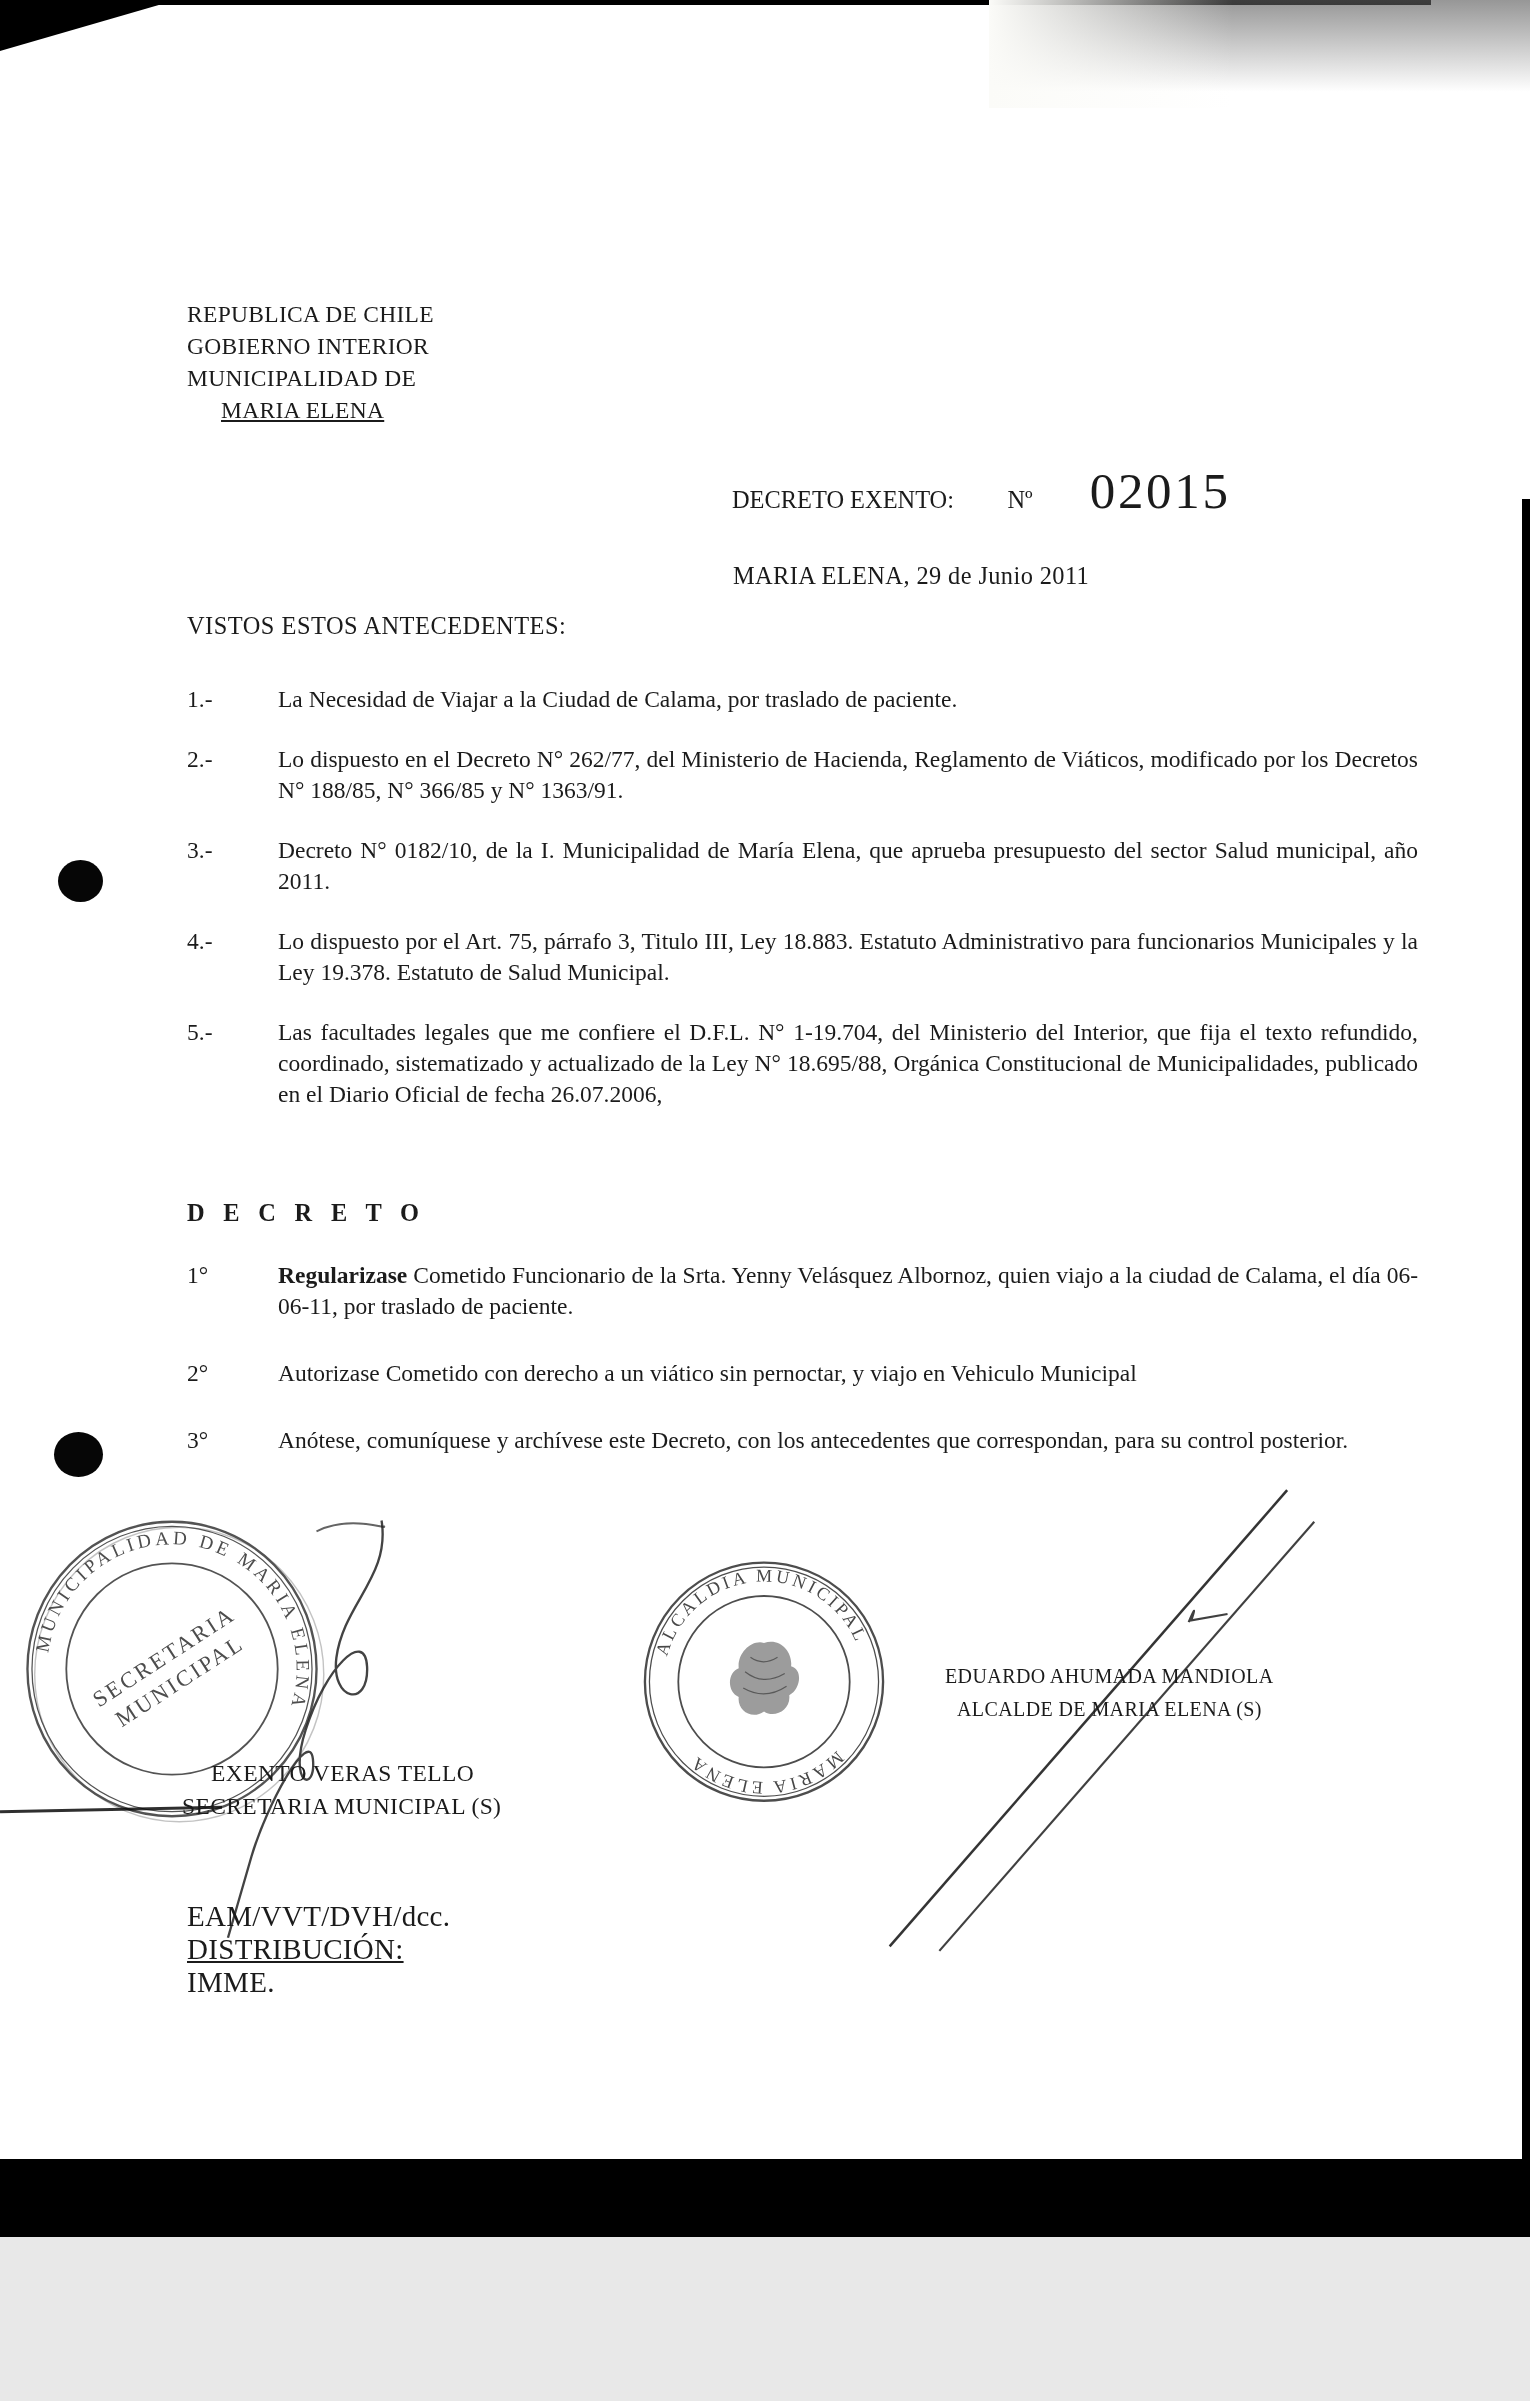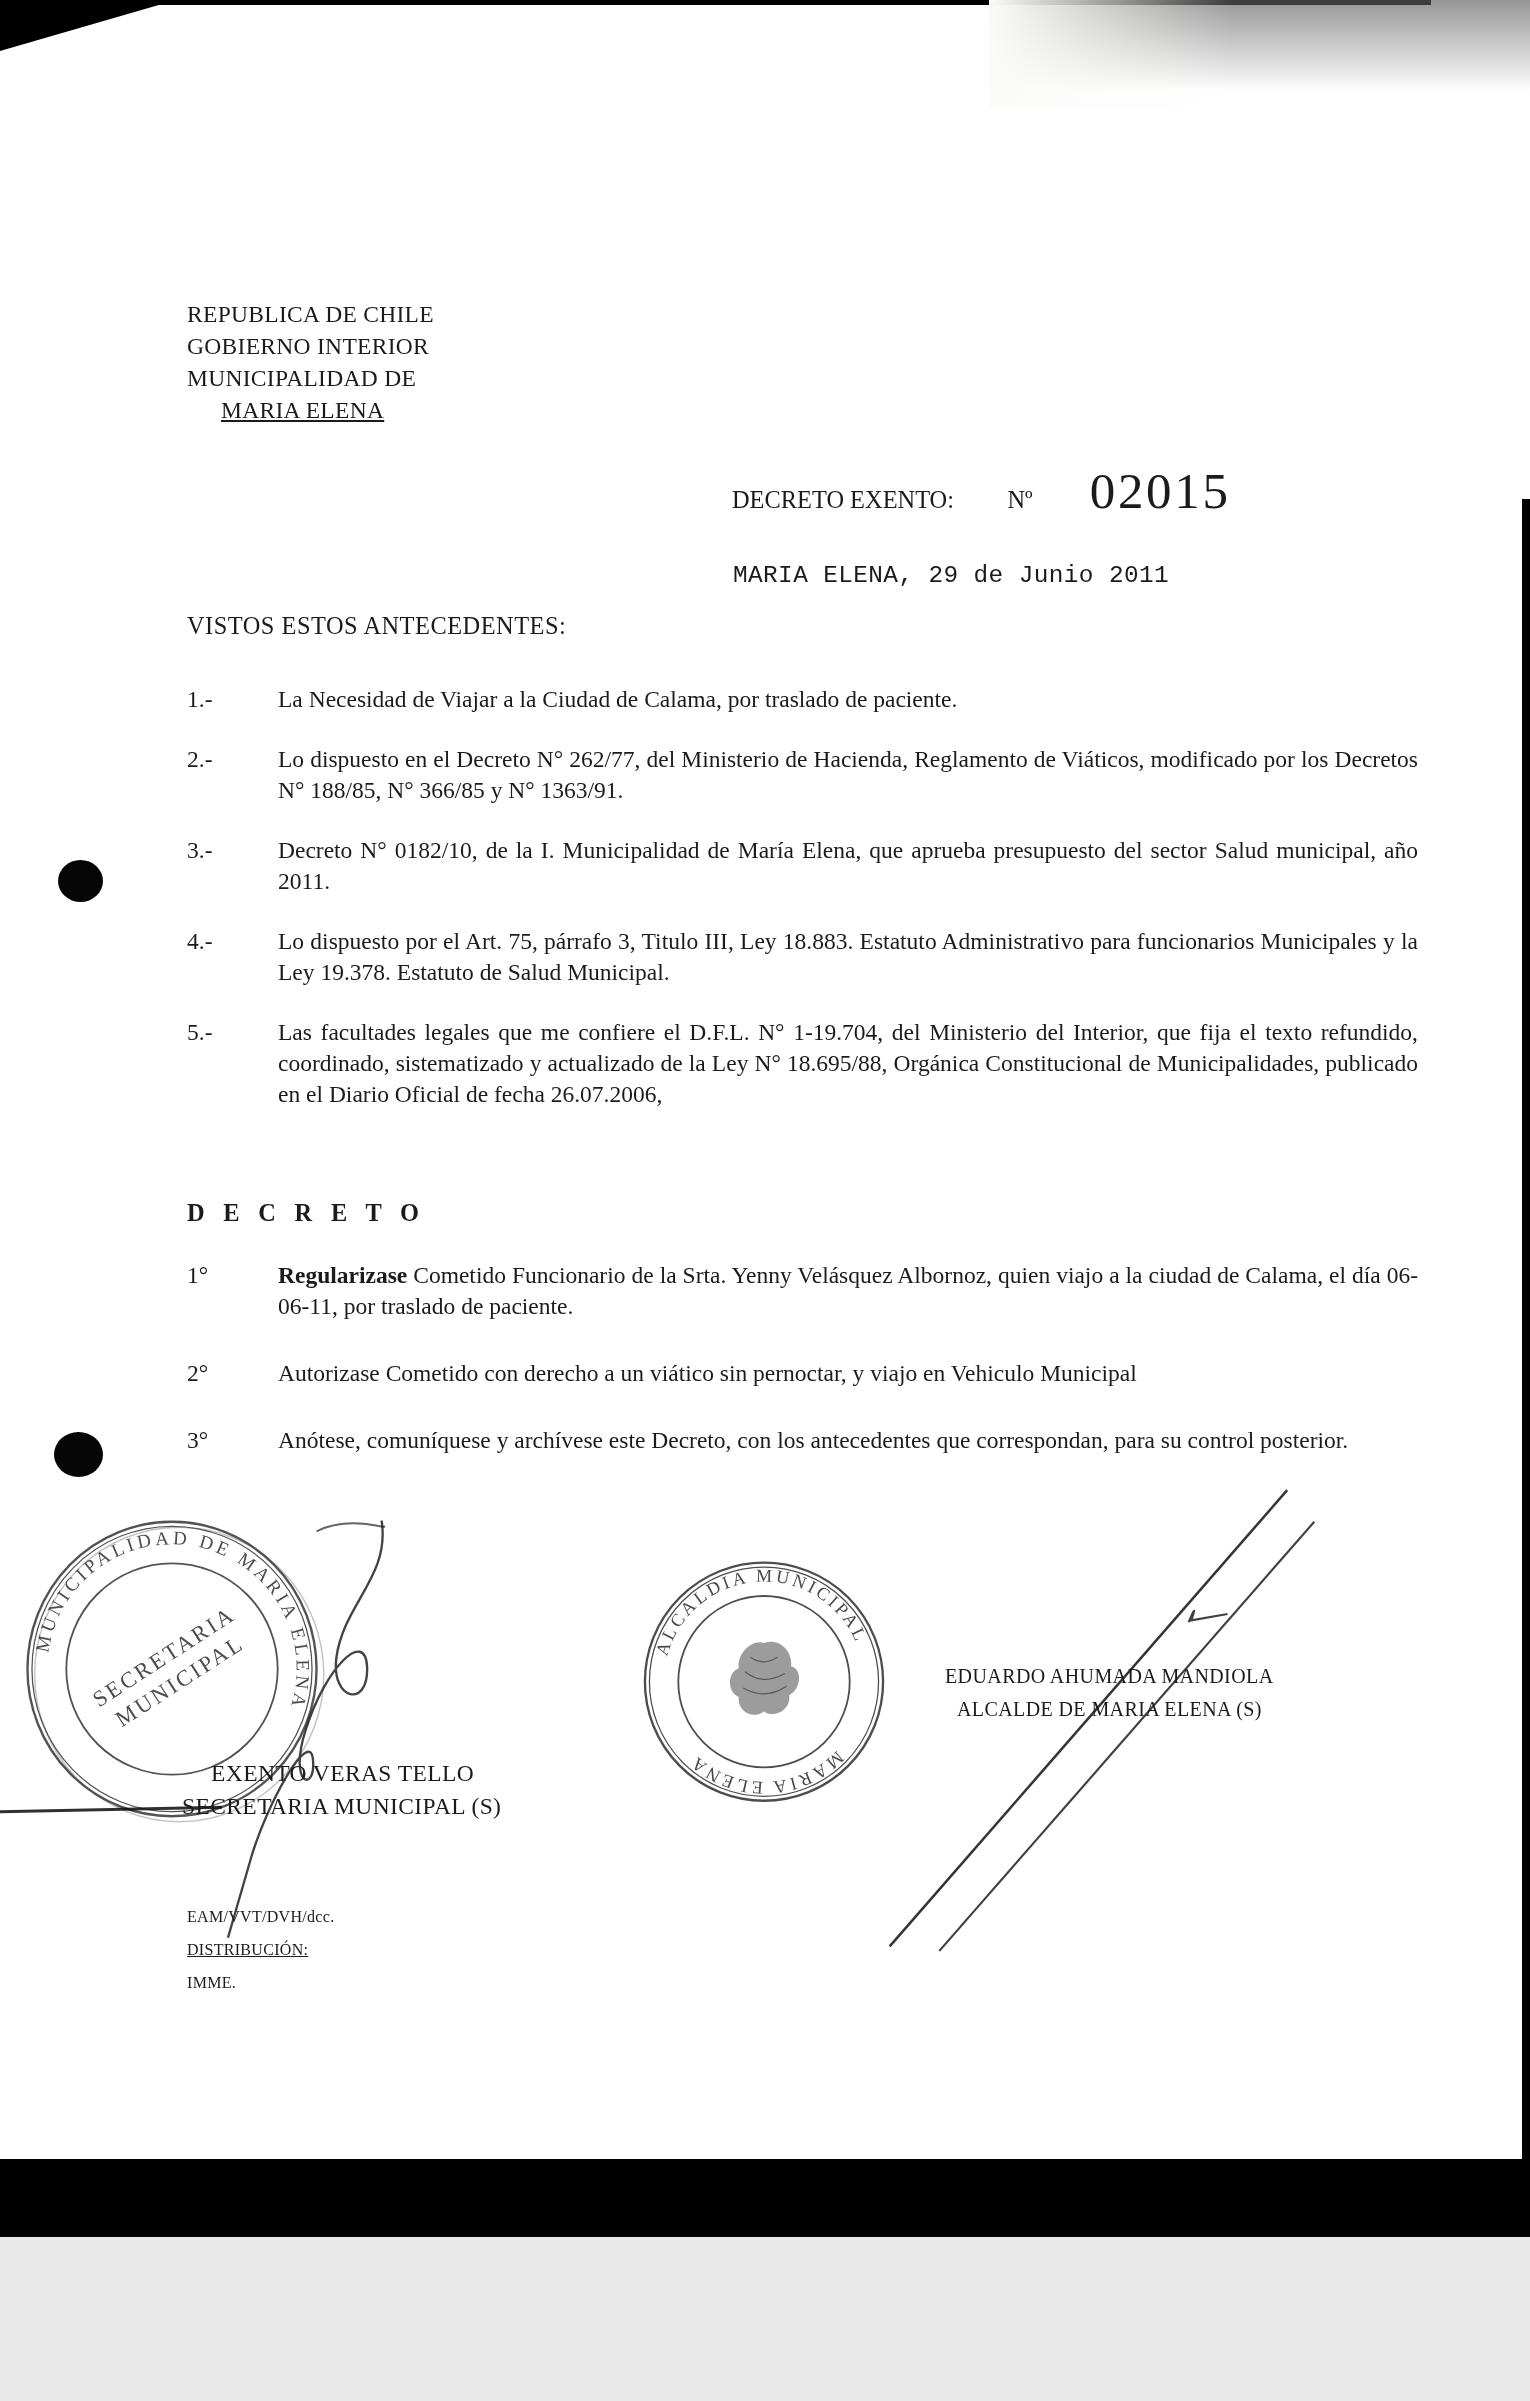--- a/index.html
+++ b/index.html
@@ -29,21 +29,21 @@
   .punch2{left:54px;top:1432px;width:49px;height:45px;}
 
   
   .letterhead{left:187px;top:298px;font-size:23.5px;line-height:32px;letter-spacing:0.3px;}
   .letterhead .muni-name{margin-left:34px;text-decoration:underline;}
 
   
   .decree-row{left:732px;top:462px;display:flex;align-items:baseline;font-size:24.4px;gap:30px;}
   .decree-row .no{margin-left:23.5px;}
   .decree-row .big-number{margin-left:27px;font-size:51px;letter-spacing:2.7px;font-weight:500;}
-  .dateline{left:733px;top:562px;font-size:24.4px;letter-spacing:0.4px;font-family:Liberation Mono, monospace;}
+  .dateline{left:733px;top:562px;font-size:24.4px;letter-spacing:0.4px;}
 
   
   .vistos-heading{left:187px;top:612px;font-size:24.4px;letter-spacing:0.5px;}
   .list{left:187px;width:1231px;font-size:23.5px;line-height:31px;}
   .vistos-list{top:684px;}
   .decreto-list{top:1260px;}
   .list-row{display:flex;margin-bottom:29px;}
   .decreto-list .list-row{margin-bottom:36px;}
   .list-num{flex:0 0 91px;}
   .list-txt{flex:1;text-align:justify;}
@@ -56,21 +56,21 @@
   .sig-right-names{left:945px;top:1660px;font-size:20px;line-height:33px;letter-spacing:0.4px;}
   .sig-right-names .tl{margin-left:12px;}
   .title-underline{left:0;top:1808px;width:222px;height:2.7px;background:rgba(10,10,10,.85);transform:rotate(-1.2deg);}
 
   .stamp-left{left:11px;top:1510px;}
   .stamp-right{left:635px;top:1556px;}
   .sig-scribble-left{left:181px;top:1495px;}
   .sig-lines-right{left:858px;top:1436px;}
 
   
-  .footer-block{left:187px;top:1900px;font-size:16px;line-height:33px;letter-spacing:0.3px;}
+  .footer-block{left:187px;top:1900px;font-size:29px;line-height:33px;letter-spacing:0.3px;}
   .footer-block .dist{text-decoration:underline;}
 
   svg text{font-family:"Liberation Serif","DejaVu Serif",serif;}
 </style>
 </head>
 <body>
 
 <div class="page">
 
   <div class="abs top-line"></div>

